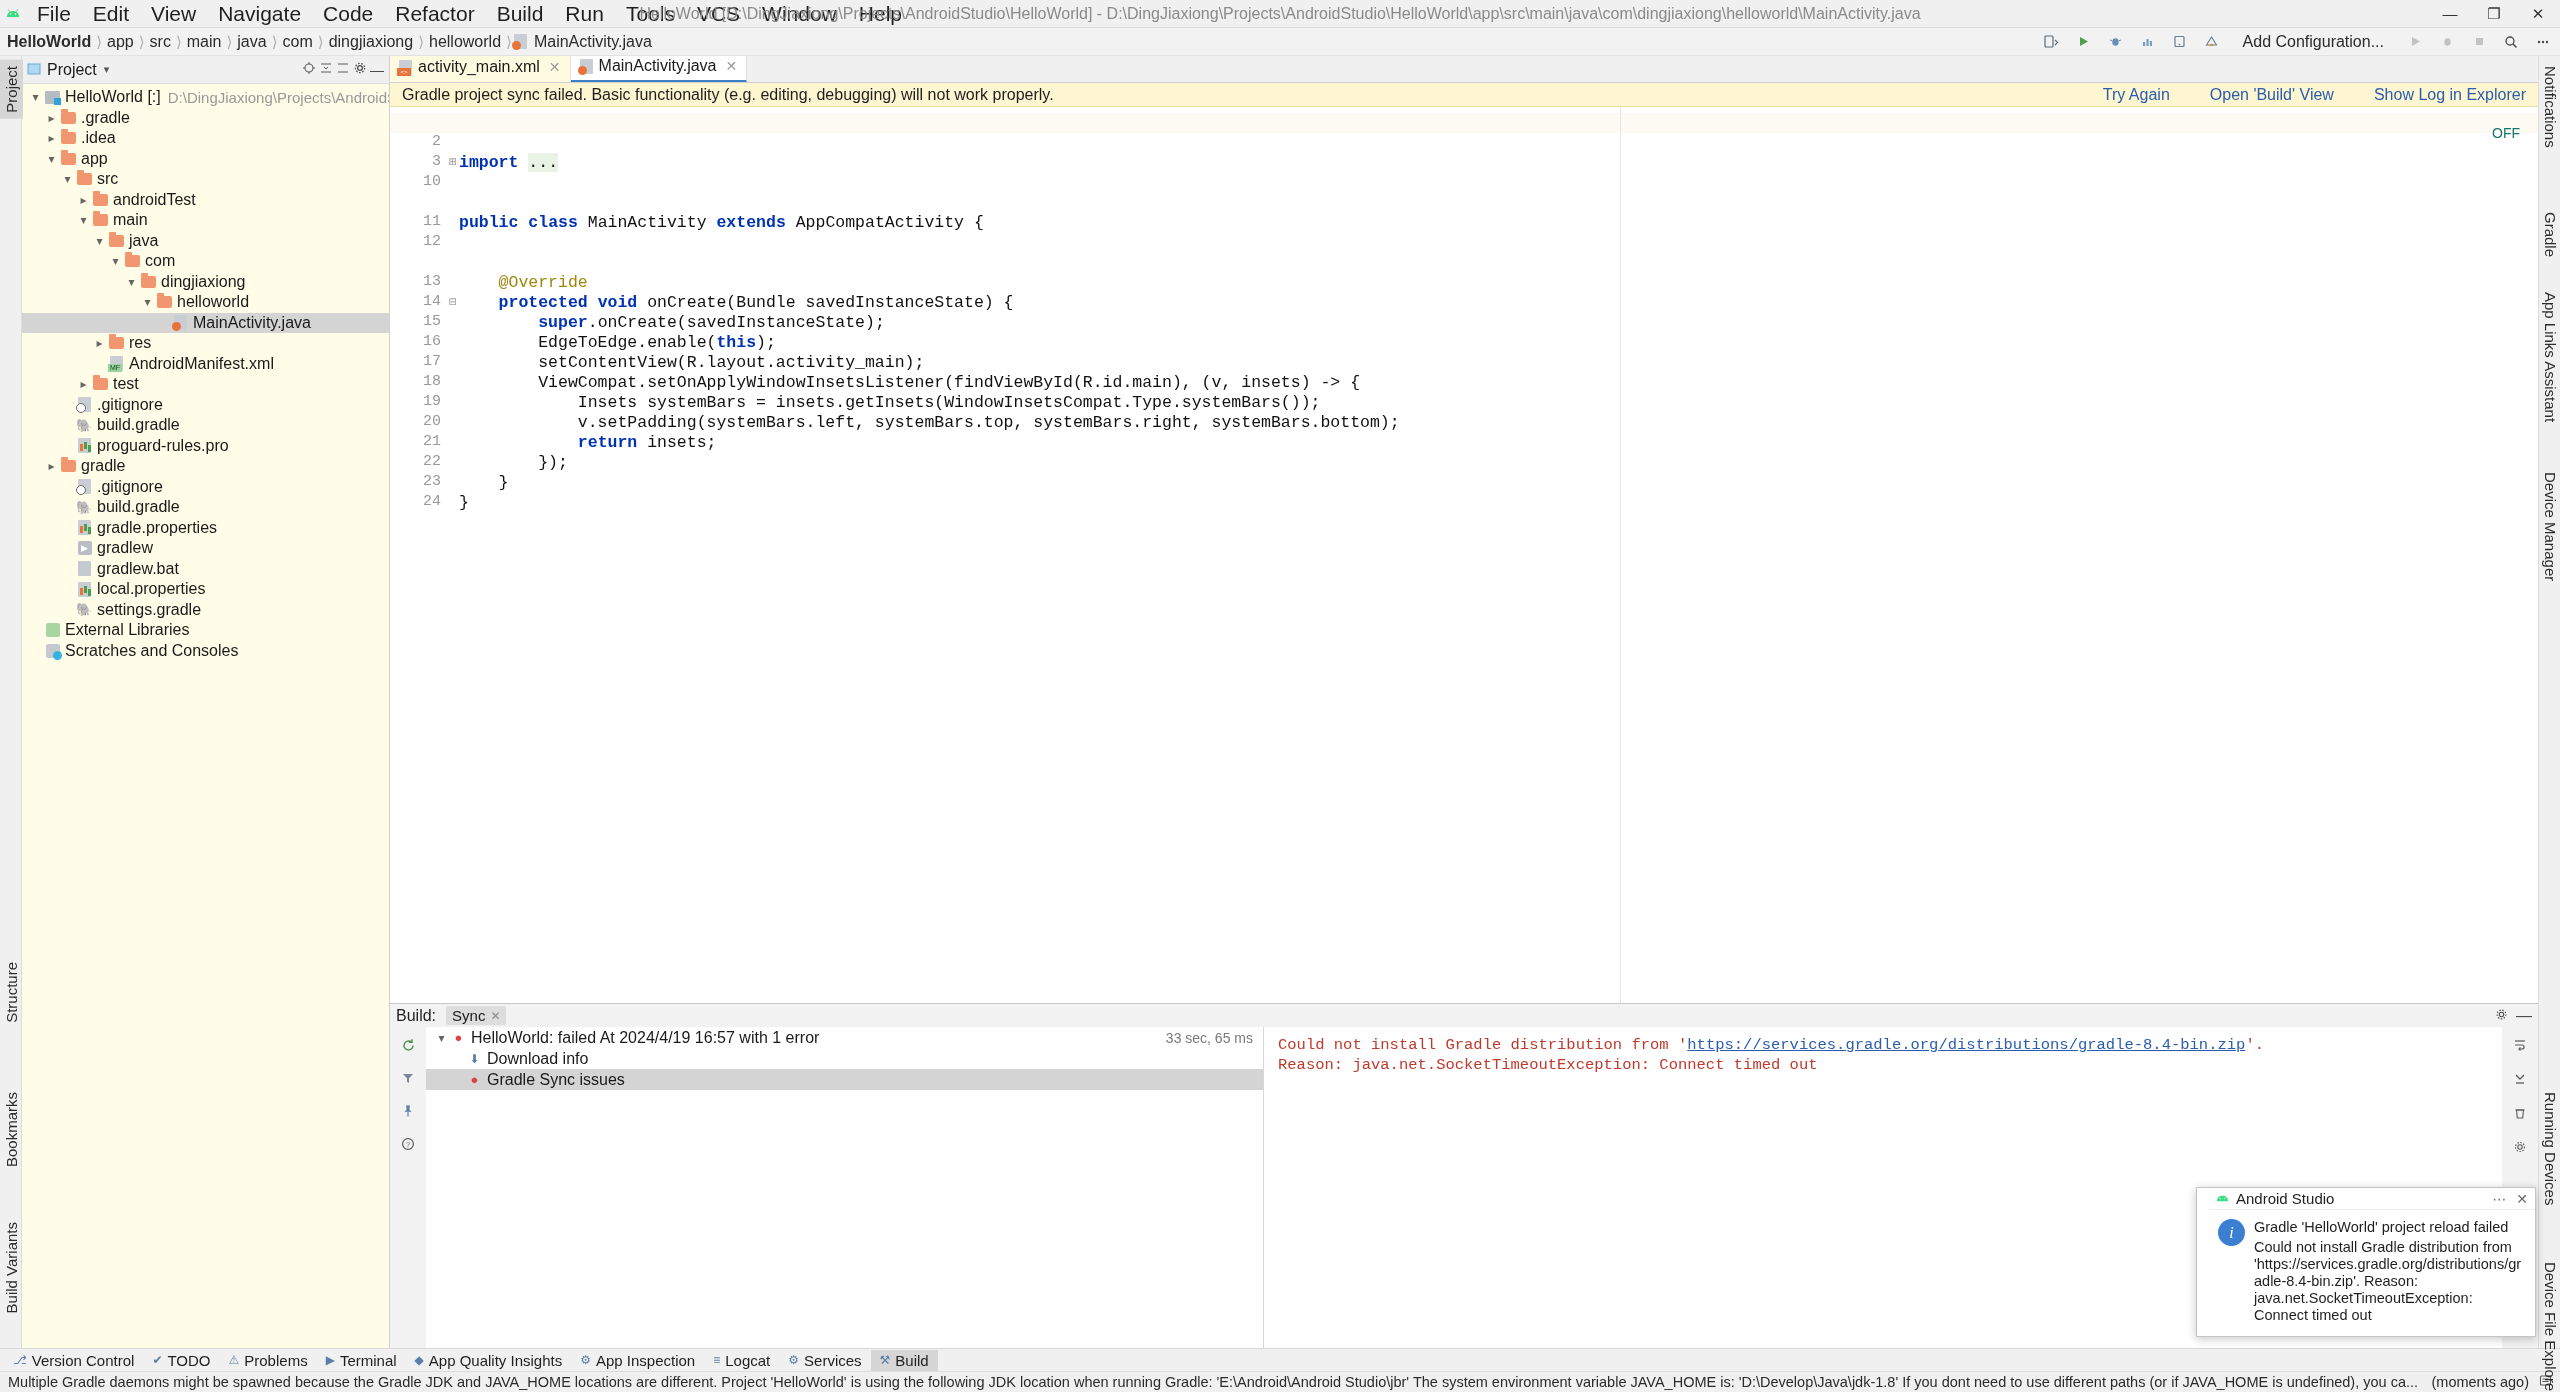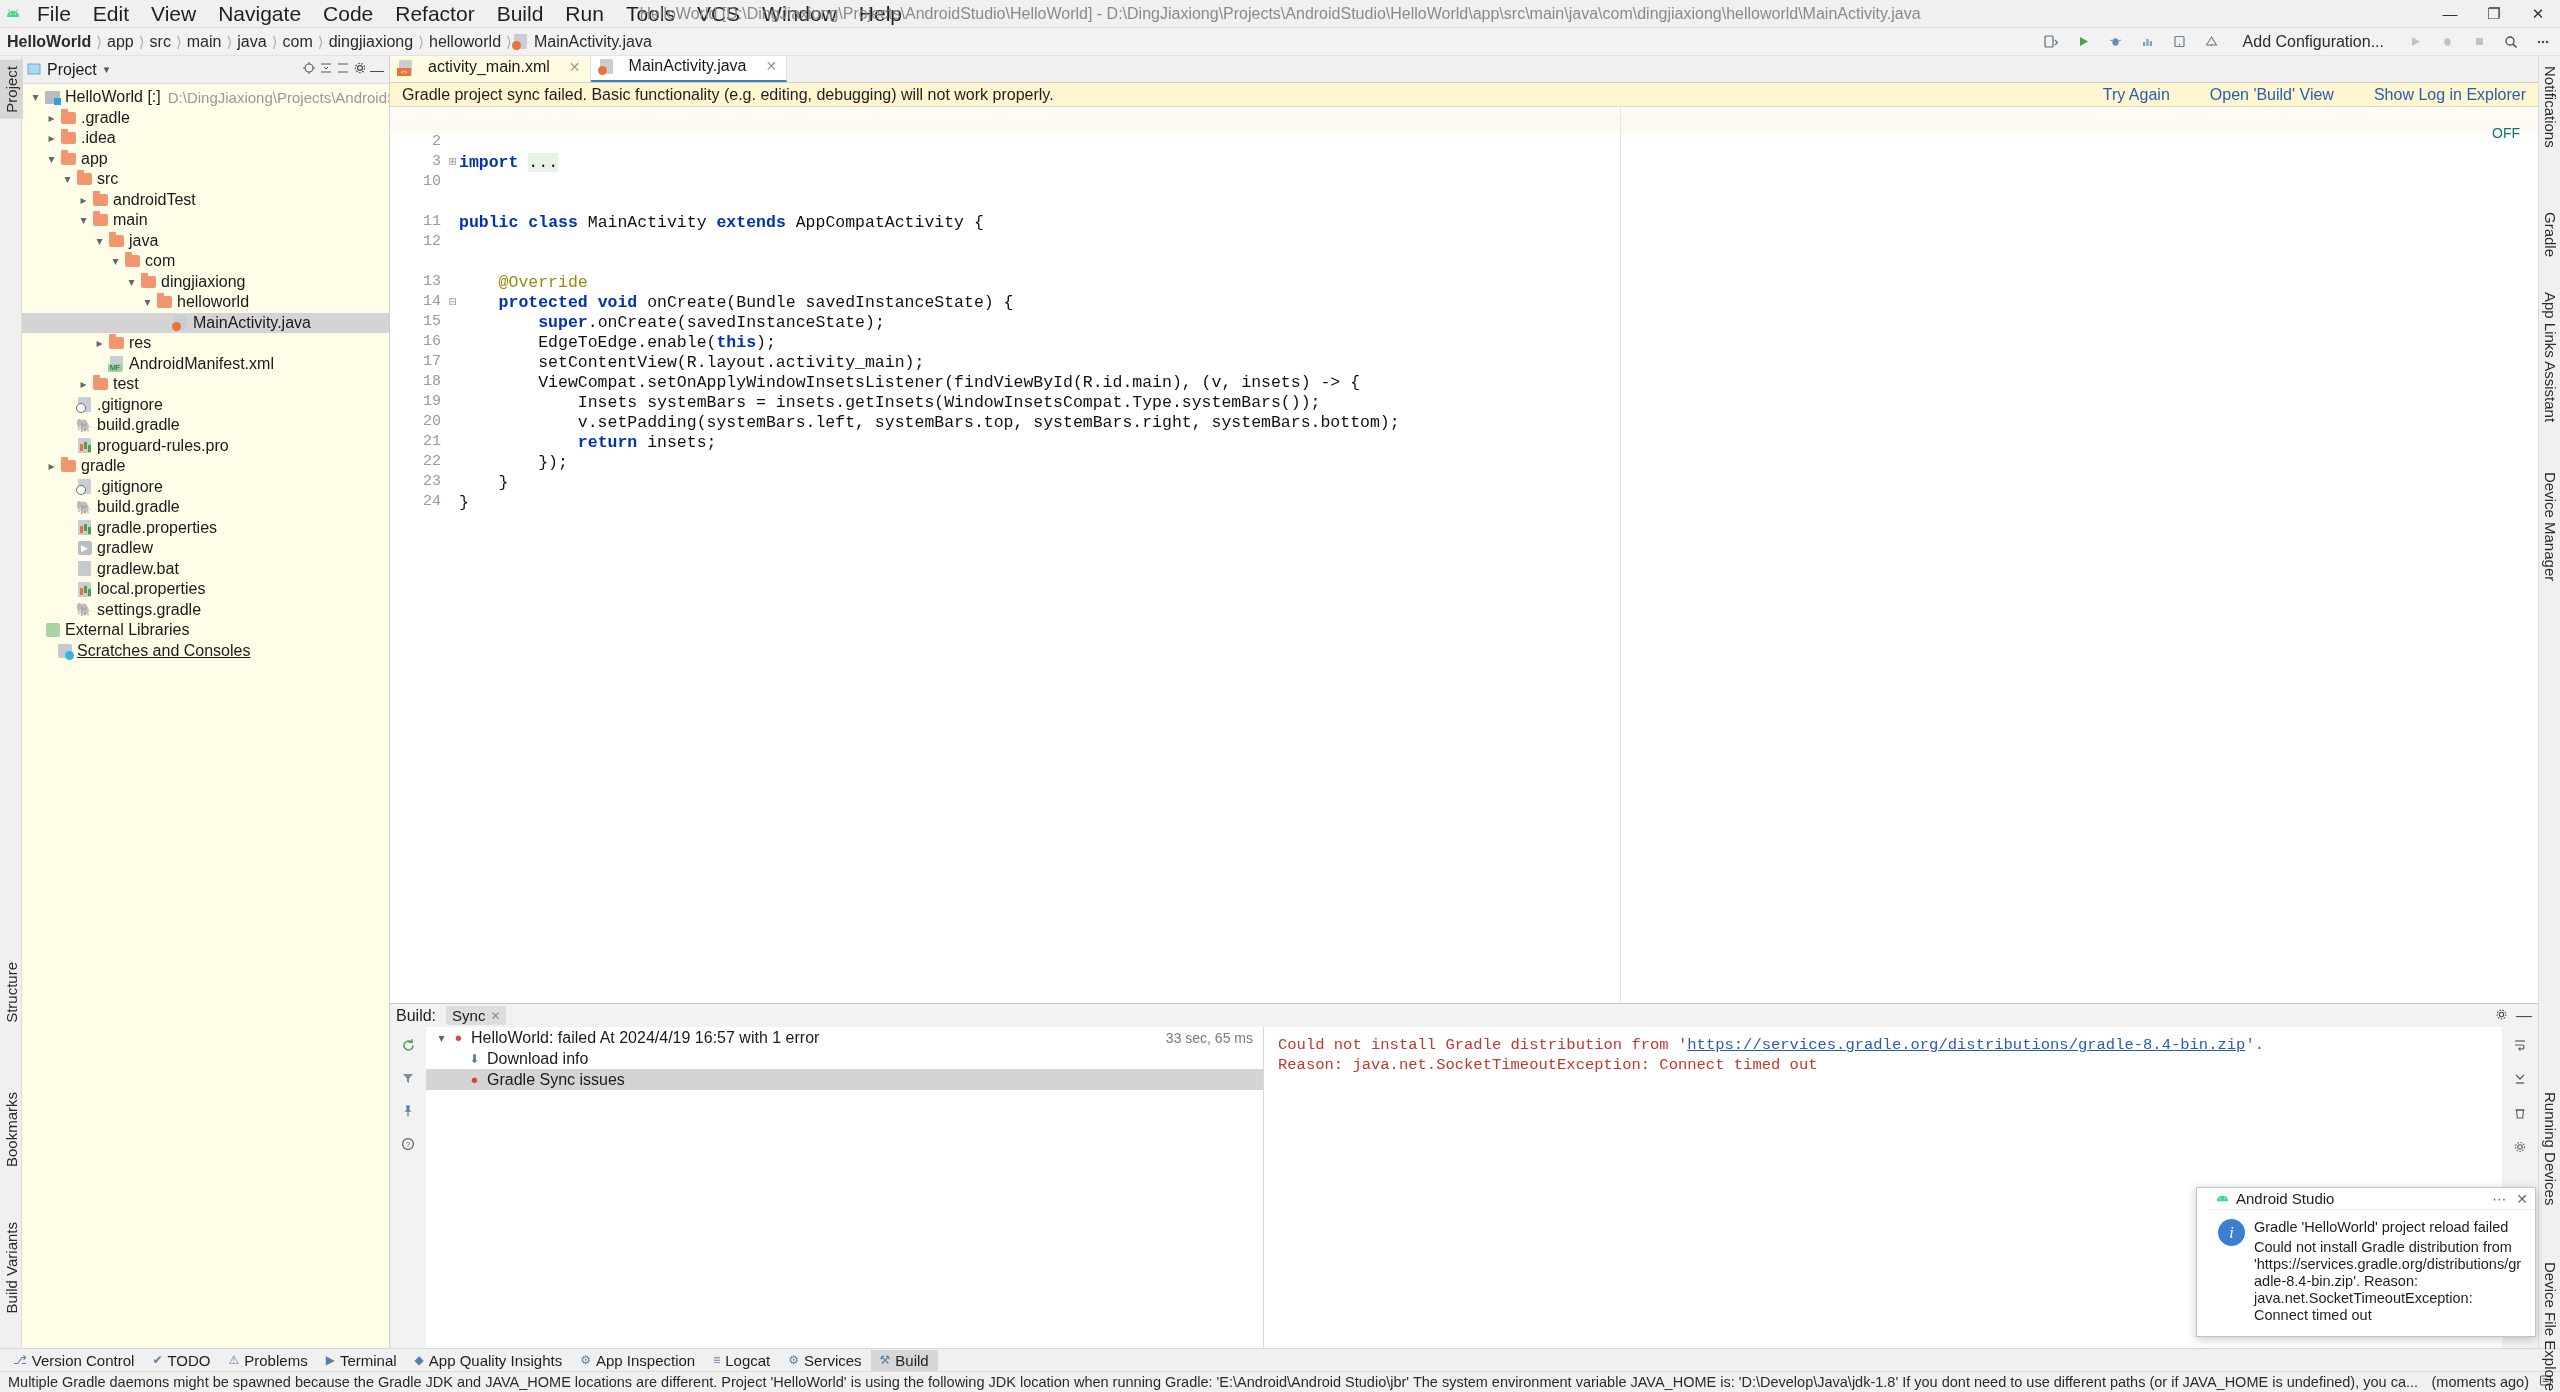--- a/index.html
+++ b/index.html
@@ -86,21 +86,21 @@
     font-size:9px; line-height:14px; text-align:center; }
   .extlib { width:14px; height:14px; background:#a8d5a2; border-radius:2px; }
   .scr { width:14px; height:14px; background:#c5cad0; border-radius:2px; position:relative; }
   .scr:after { content:""; position:absolute; right:-2px; bottom:-2px; width:9px; height:9px;
     border-radius:50%; background:#35b4e3; }
 
   
   .editorwrap { flex:1; display:flex; flex-direction:column; min-width:0; background:#fff; }
   .tabsrow { height:27px; background:#f0f0f0; display:flex; align-items:flex-end;
     border-bottom:1px solid #d0d0d0; }
-  .etab { height:30px; display:flex; align-items:center; gap:16px; padding:0 9px;
+  .etab { height:30px; display:flex; align-items:center; gap:6px; padding:0 9px;
     font-size:16px; background:#fffbe0; border-right:1px solid #e0e0e0; }
   .etab.active { background:#fff; border-bottom:2px solid #3b7fc4; }
   .etab .x { color:#9a9a9a; font-size:14px; margin-left:3px; }
   .xmlic { width:13px; height:15px; background:#c9ced4; border-radius:1px; position:relative; }
   .xmlic:after { content:"<>"; position:absolute; left:-2px; bottom:-1px; width:14px; height:8px;
     background:#e8743b; color:#fff; font-size:6px; line-height:8px; text-align:center; }
 
   .notice { background:#fdf6d0; border-bottom:1px solid #e8dfa8; height:24px;
     display:flex; align-items:center; padding:0 12px; font-size:16px; color:#1f1f1f; }
   .notice .links { margin-left:auto; display:flex; gap:40px; }
@@ -535,21 +535,21 @@
           </span>
           <span class="tlabel">settings.gradle</span>
         </div>
         <div class="trow" style="padding-left: 6px;">
           <span class="arrow"></span>
           <span class="ticon">
             <span class="extlib"></span>
           </span>
           <span class="tlabel">External Libraries</span>
         </div>
-        <div class="trow" style="padding-left: 18px; text-decoration: underline;">
+        <div class="trow" style="padding-left: 6px;">
           <span class="arrow"></span>
           <span class="ticon">
             <span class="scr"></span>
           </span>
           <span class="tlabel">Scratches and Consoles</span>
         </div>
       </div>
   </div>
 
   <div class="editorwrap">

